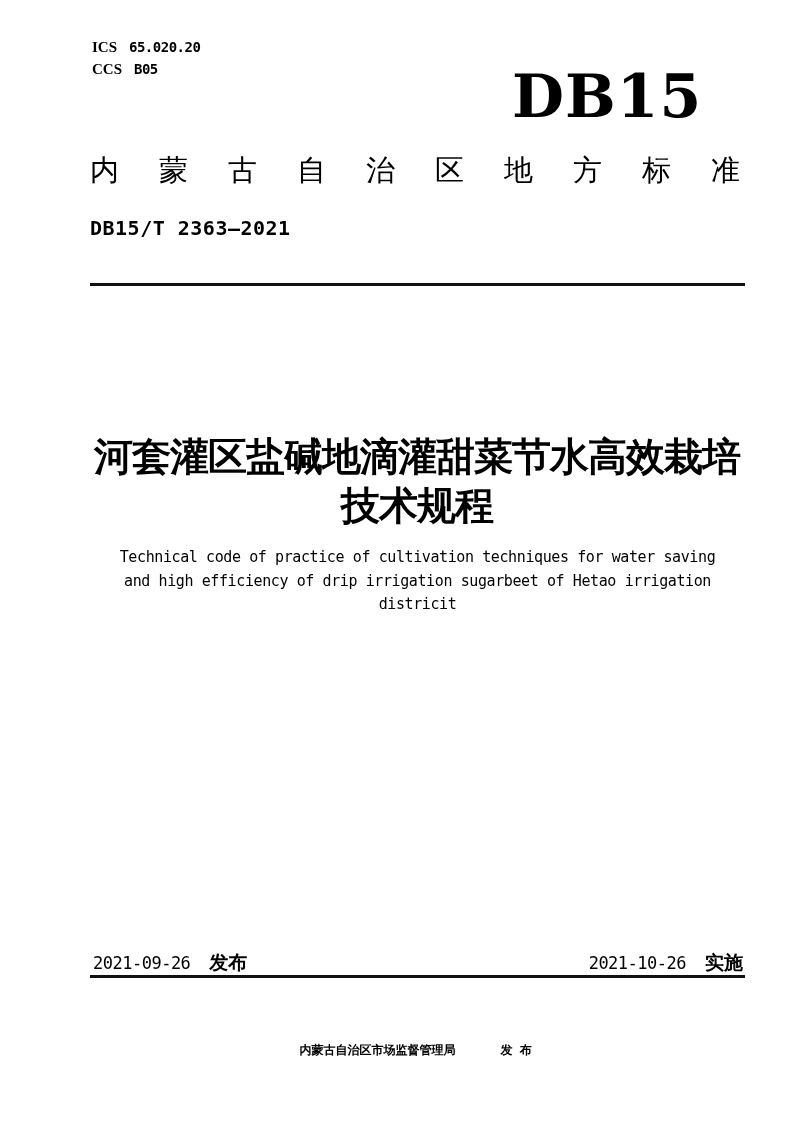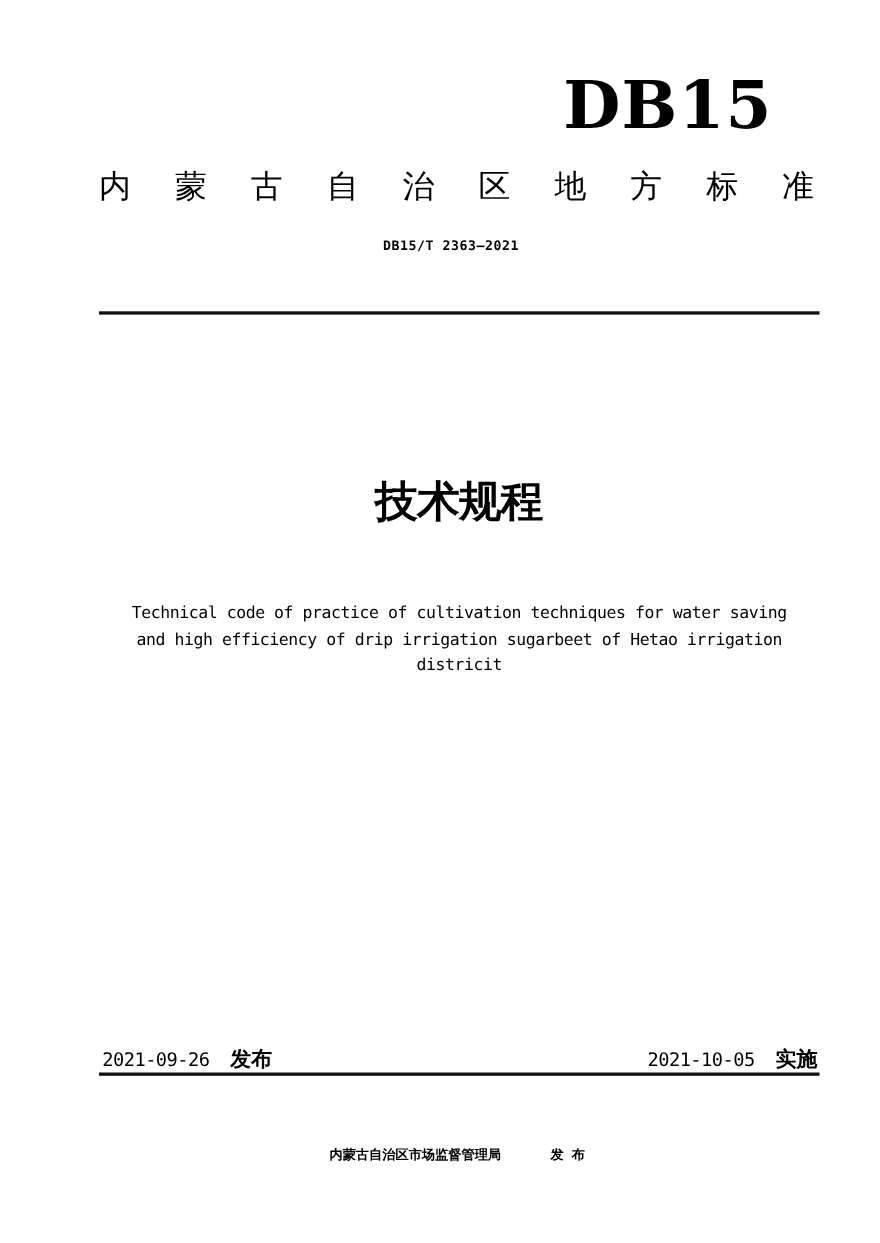--- a/index.html
+++ b/index.html
@@ -64,23 +64,23 @@
     display: flex;
     justify-content: space-between;
   }
 
   
   .doc-number {
     position: absolute;
     top: 216px;
     left: 90px;
     width: 640px;
-    text-align: center;
-    font-family: "DejaVu Sans Mono", monospace;
-    font-size: 12px;
+    text-align: left;
+    font-family: "DejaVu Sans Mono", monospace;
+    font-size: 20px;
     font-weight: 700;
     letter-spacing: 0.5px;
     white-space: nowrap;
   }
 
   .rule {
     position: absolute;
     left: 90px;
     width: 655px;
     height: 2.5px;
@@ -154,20 +154,28 @@
   .publish-label {
     margin-left: 45px;
     letter-spacing: 2px;
   }
 </style>
 </head>
 <body>
 
 <div class="page">
 
+  <div class="code-block">
+    <div class="code-line">
+      <span class="code-label">ICS</span><span class="code-value">65.020.20</span>
+    </div>
+    <div class="code-line">
+      <span class="code-label">CCS</span><span class="code-value">B05</span>
+    </div>
+  </div>
 
   <div class="logo">DB15</div>
 
   <div class="standard-name cjk">
       <span>内</span>
       <span>蒙</span>
       <span>古</span>
       <span>自</span>
       <span>治</span>
       <span>区</span>
@@ -175,33 +183,34 @@
       <span>方</span>
       <span>标</span>
       <span>准</span>
     </div>
 
   <div class="doc-number">DB15/T 2363—2021</div>
 
   <div class="rule rule-top"></div>
 
   <div class="doc-title cjk">
+    <div>河套灌区盐碱地滴灌甜菜节水高效栽培</div>
     <div>技术规程</div>
   </div>
 
   <div class="doc-title-en">Technical code of practice of cultivation techniques for water saving
 and high efficiency of drip irrigation sugarbeet of Hetao irrigation
 districit</div>
 
   <div class="dates-row">
     <div>
       <span class="date-value">2021-09-26</span><span class="date-label cjk">发布</span>
     </div>
     <div>
-      <span class="date-value">2021-10-05</span><span class="date-label cjk">实施</span>
+      <span class="date-value">2021-10-26</span><span class="date-label cjk">实施</span>
     </div>
   </div>
 
   <div class="rule rule-bottom"></div>
 
   <div class="publisher-row cjk">
     <span>内蒙古自治区市场监督管理局</span><span class="publish-label">发 布</span>
   </div>
 
 </div>

